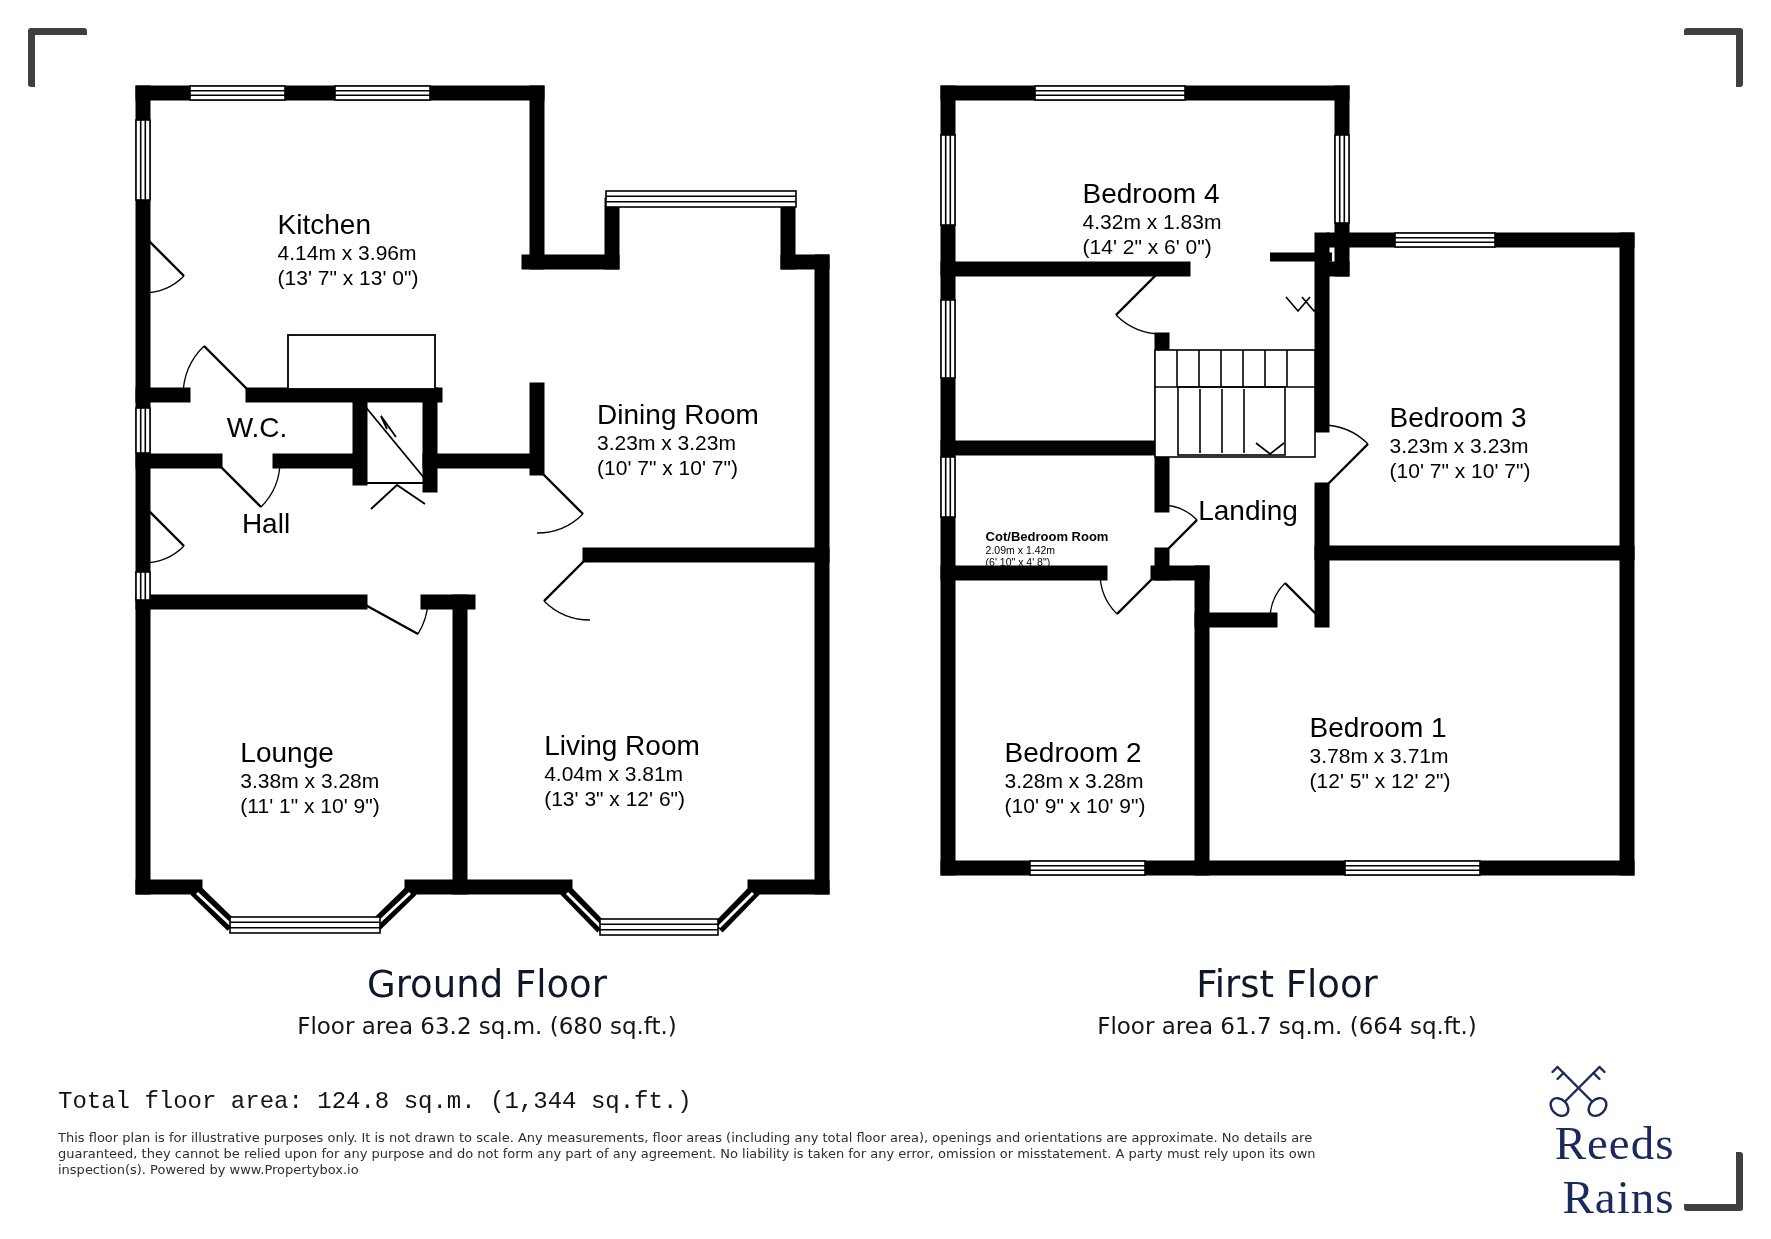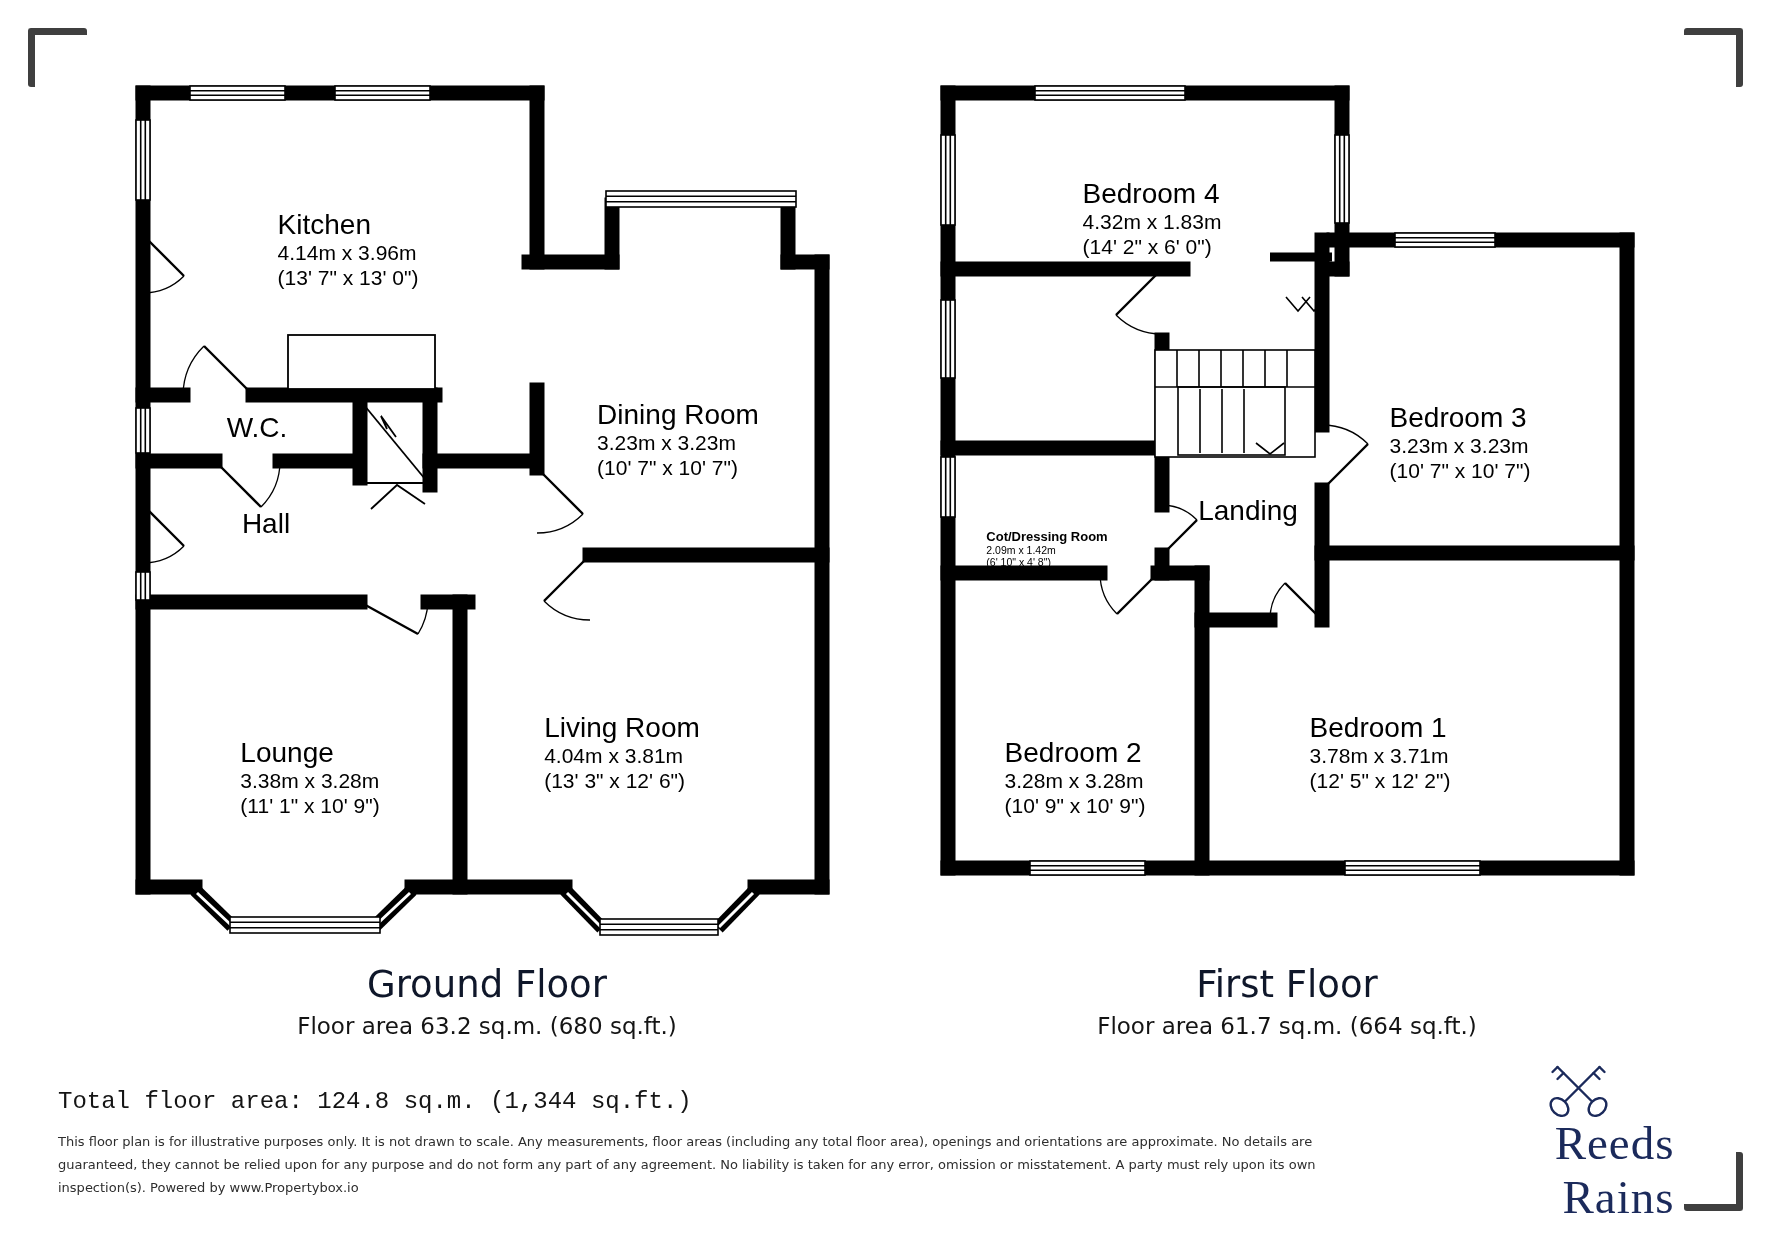--- a/index.html
+++ b/index.html
@@ -17,21 +17,21 @@
   .room-dims{display:block;font-size:21px;}
   .landing .room-name{font-size:28px;margin-left:32px;}
   .tiny .room-name{font-size:13px;font-weight:bold;}
   .tiny .room-dims{display:block;font-size:10.5px;}
   .floor-title{position:absolute;transform:translateX(-50%);font-family:"DejaVu Sans",sans-serif;
                font-size:37px;color:#0f172a;white-space:nowrap;}
   .floor-area{position:absolute;transform:translateX(-50%);font-family:"DejaVu Sans",sans-serif;
               font-size:23px;color:#141414;white-space:nowrap;text-align:center;}
   .total{position:absolute;font-family:Liberation Mono, monospace;font-size:24px;color:#141414;white-space:nowrap;}
   .disclaimer{position:absolute;font-family:"DejaVu Sans",sans-serif;font-size:13px;
-              line-height:23px;color:#2e2e2e;width:1310px;}
+              line-height:16px;color:#2e2e2e;width:1310px;}
   .logo{position:absolute;left:1578px;top:1058px;transform:translateX(-50%);text-align:right;}
   .logo-text{font-family:"Liberation Serif",serif;font-size:47px;color:#1b2a5b;letter-spacing:1px;margin-top:-4px;}
 </style>
 </head>
 <body>
 
 <div class="page">
 
   <div class="corner tl"></div>
   <div class="corner tr"></div>
@@ -234,33 +234,33 @@
     <span class="room-name">W.C.</span>
   </div>
   <div class="room-label" style="left:266px;top:524px">
     <span class="room-name">Hall</span>
   </div>
   <div class="room-label" style="left:310px;top:778px">
     <span class="room-name">Lounge</span>
     <span class="room-dims">3.38m x 3.28m</span>
     <span class="room-dims">(11' 1" x 10' 9")</span>
   </div>
-  <div class="room-label" style="left:622px;top:753px">
+  <div class="room-label" style="left:622px;top:771px">
     <span class="room-name">Living Room</span>
     <span class="room-dims">4.04m x 3.81m</span>
     <span class="room-dims">(13' 3" x 12' 6")</span>
   </div>
 
   <div class="room-label" style="left:1152px;top:219px">
     <span class="room-name">Bedroom 4</span>
     <span class="room-dims">4.32m x 1.83m</span>
     <span class="room-dims">(14' 2" x 6' 0")</span>
   </div>
   <div class="room-label tiny" style="left:1047px;top:549px">
-    <span class="room-name">Cot/Dressing Room</span>
+    <span class="room-name">Cot/Bedroom Room</span>
     <span class="room-dims">2.09m x 1.42m</span>
     <span class="room-dims">(6' 10" x 4' 8")</span>
   </div>
   <div class="room-label landing" style="left:1232px;top:511px">
     <span class="room-name">Landing</span>
   </div>
   <div class="room-label" style="left:1460px;top:443px">
     <span class="room-name">Bedroom 3</span>
     <span class="room-dims">3.23m x 3.23m</span>
     <span class="room-dims">(10' 7" x 10' 7")</span>

